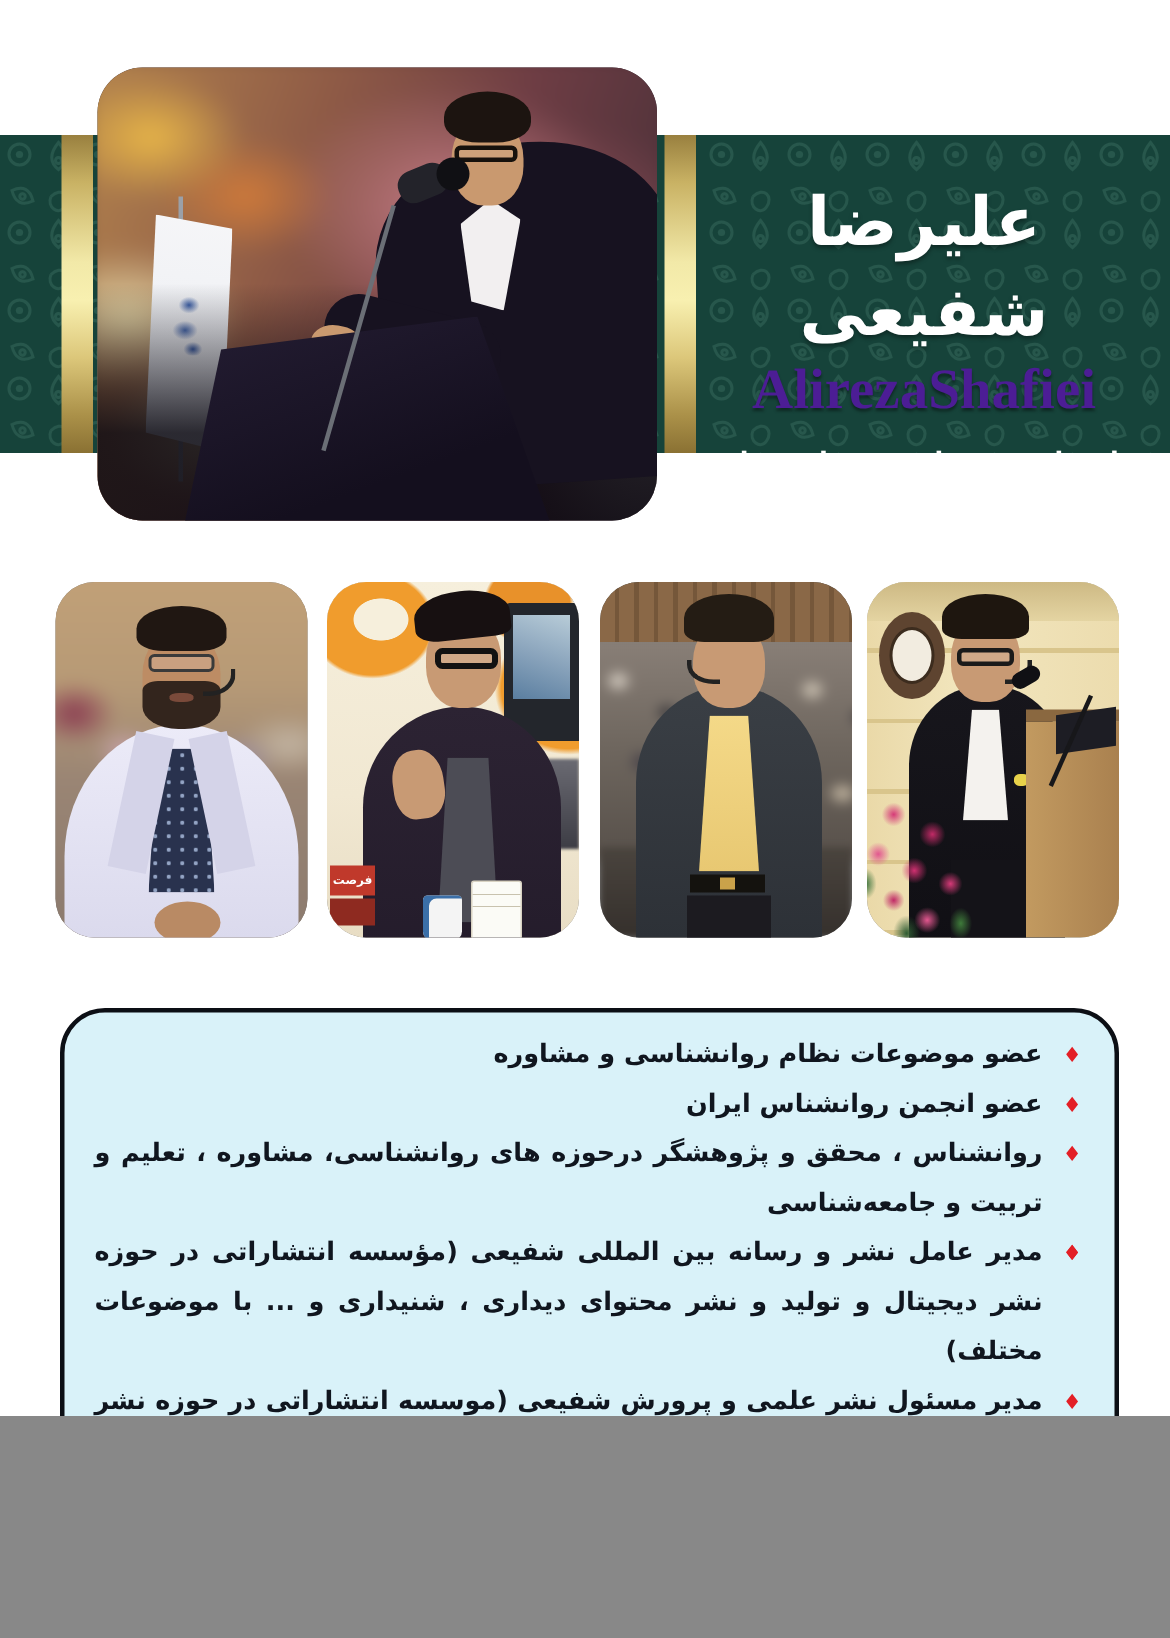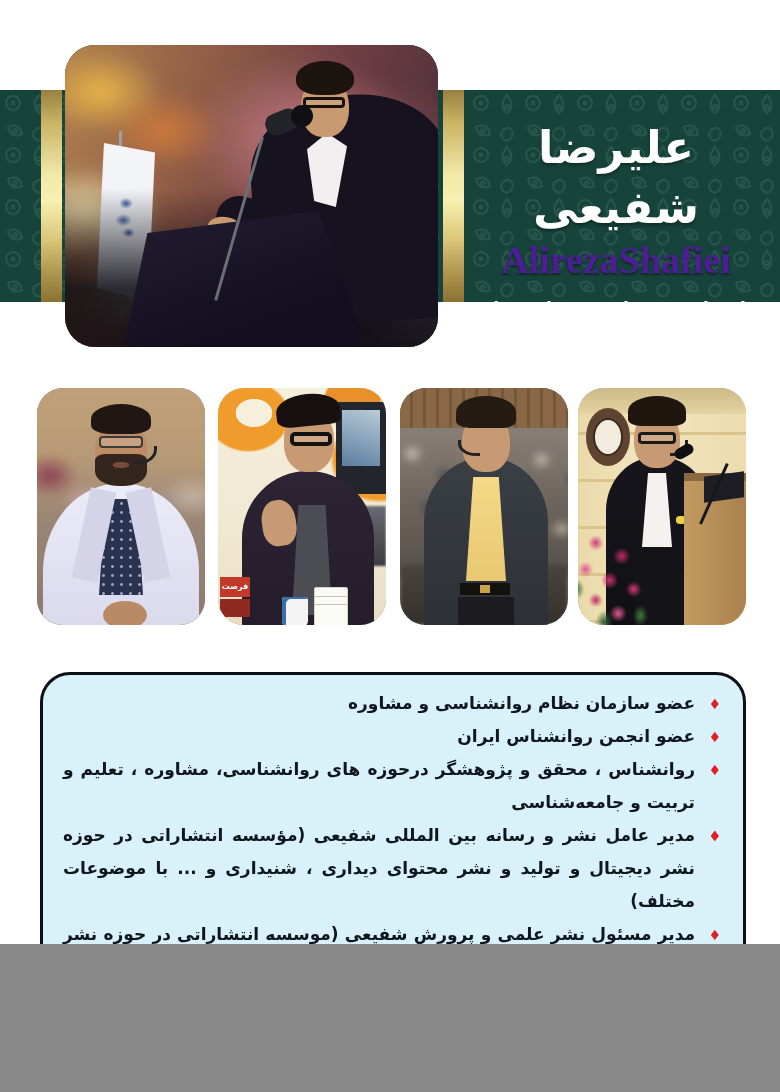--- a/index.html
+++ b/index.html
@@ -373,21 +373,21 @@
     <div class="p4-laptop"></div>
     <div class="p4-micarm"></div>
     <div class="p4-mic"></div>
     <div class="p4-flowers"></div>
   </div>
 
   <div class="info-box">
     <ul class="bio-list">
       <li class="bio-item">
         <span class="bullet">♦</span>
-        <span>عضو سازمان نظام روانشناسی و مشاوره</span>
+        <span>عضو موضوعات نظام روانشناسی و مشاوره</span>
       </li>
       <li class="bio-item">
         <span class="bullet">♦</span>
         <span>عضو انجمن روانشناس ایران</span>
       </li>
       <li class="bio-item">
         <span class="bullet">♦</span>
         <span>روانشناس ، محقق و پژوهشگر درحوزه های روانشناسی، مشاوره ، تعلیم و تربیت و جامعه‌شناسی</span>
       </li>
       <li class="bio-item">

